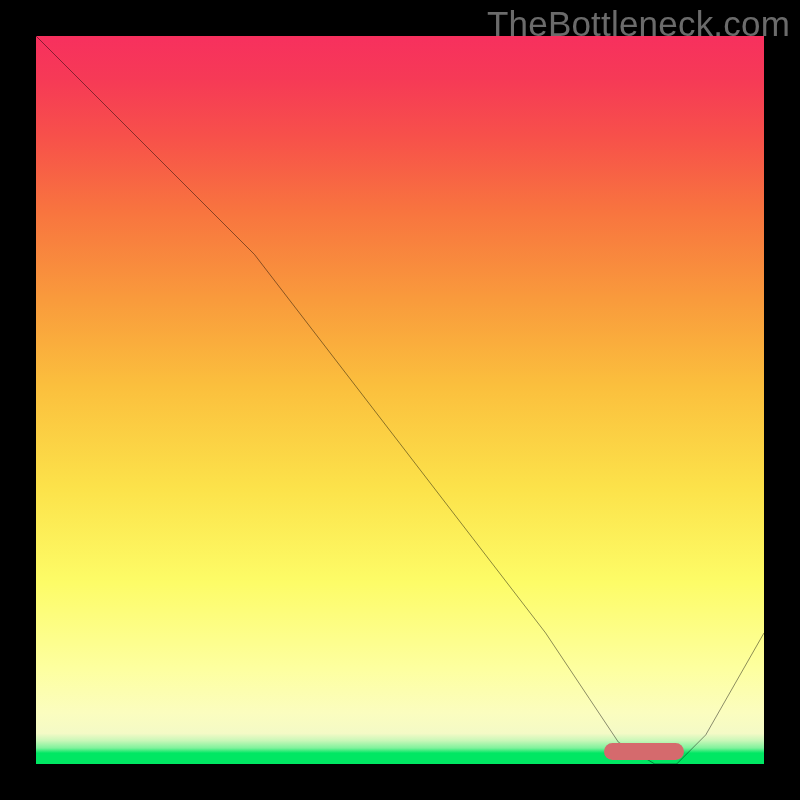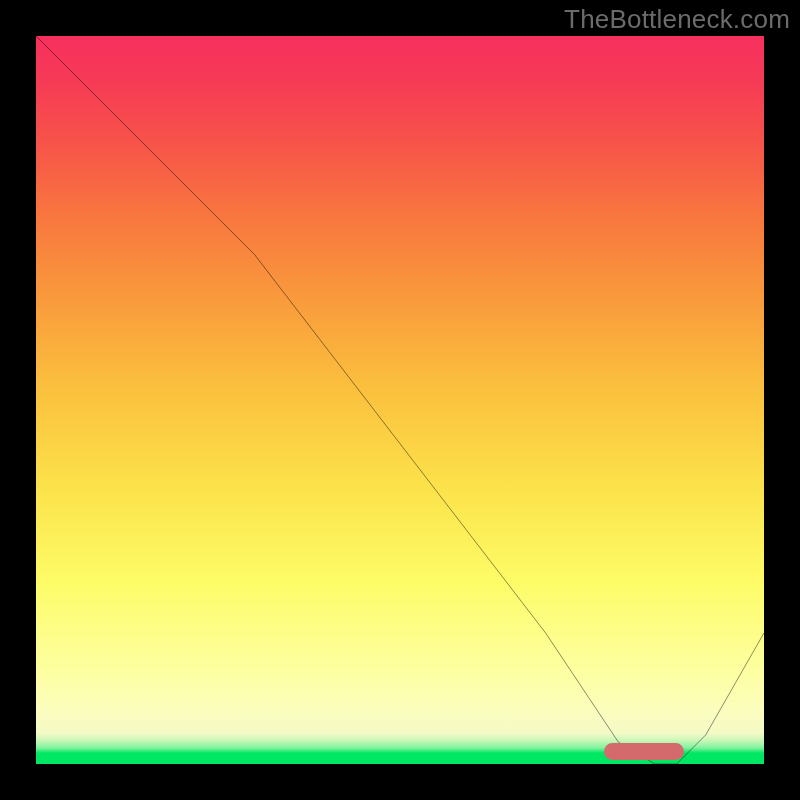--- a/index.html
+++ b/index.html
@@ -15,21 +15,21 @@
     position: relative;
     width: 800px;
     height: 800px;
     background: #000;
   }
   .watermark {
     position: absolute;
     top: 4px;
     right: 10px;
     color: #6b6b6b;
-    font-size: 26px;
+    font-size: 35px;
     font-weight: 500;
     letter-spacing: 0.2px;
   }
   .plot {
     position: absolute;
     left: 36px;
     top: 36px;
     width: 728px;
     height: 728px;
   }

